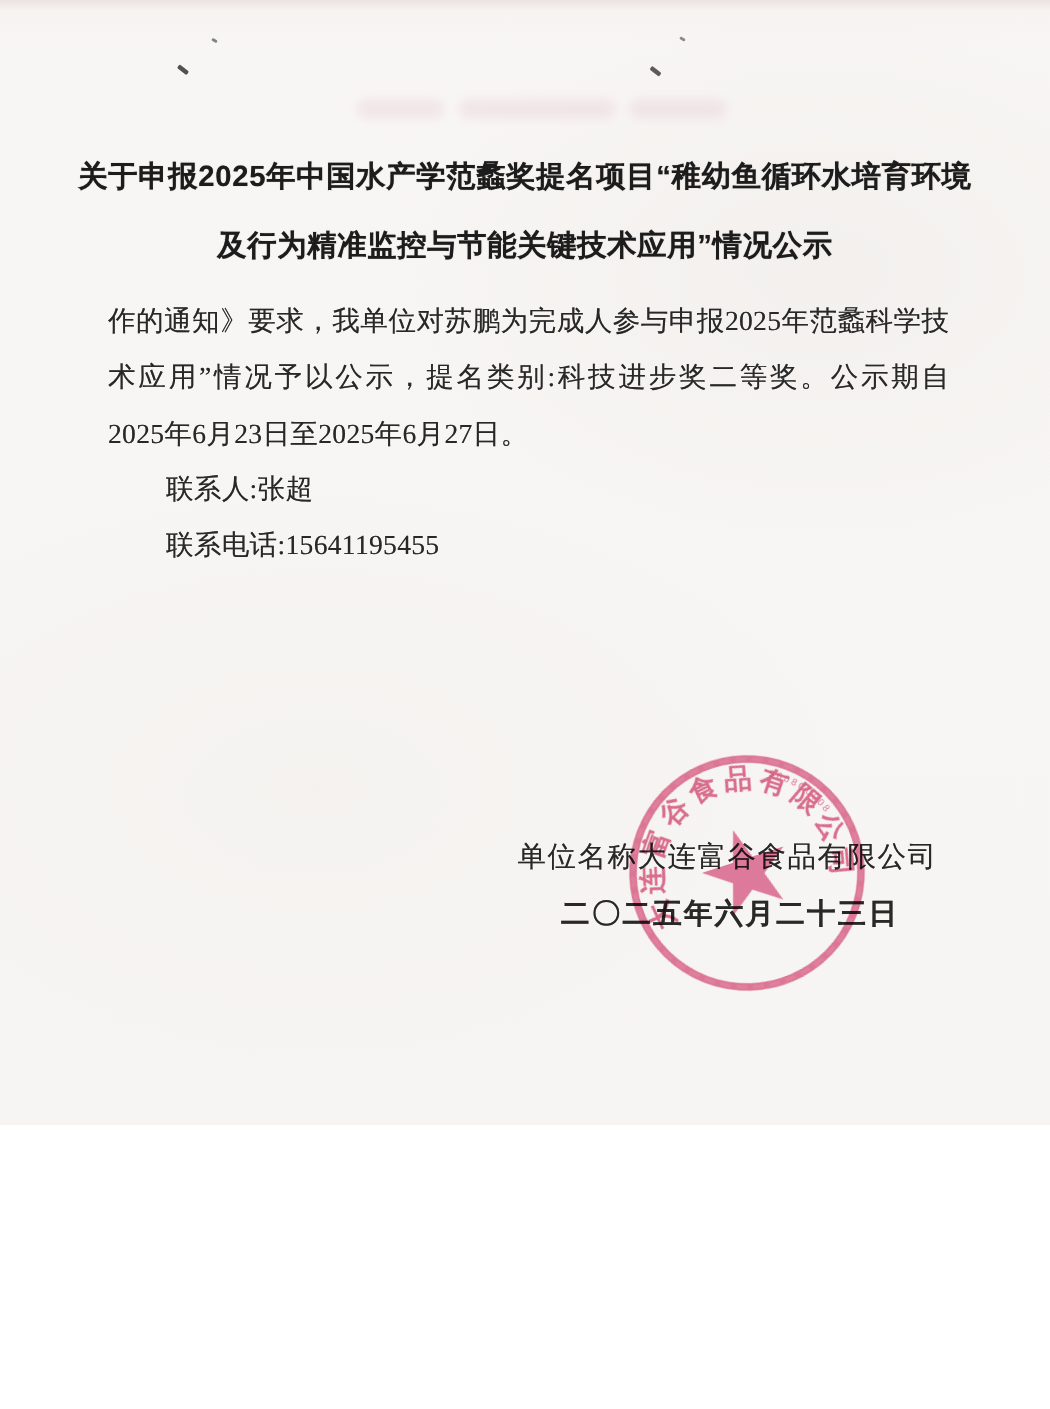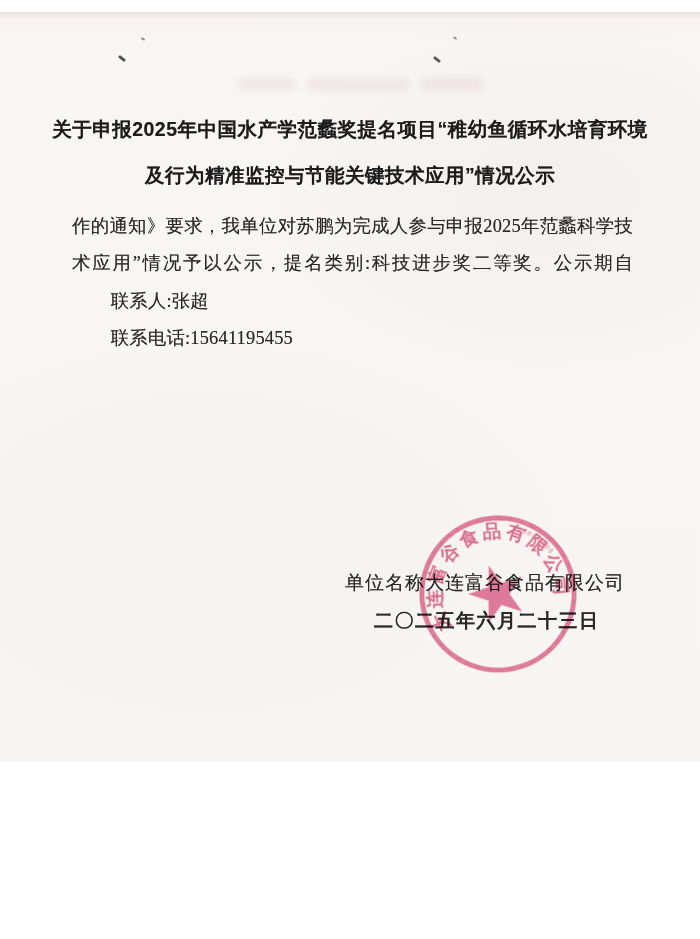--- a/index.html
+++ b/index.html
@@ -1,19 +1,19 @@
 <!DOCTYPE html>
 <html><head>
 <meta charset="utf-8">
 <style>
   html,body{margin:0;padding:0;}
   .page{
     position:relative;
     width:700px;height:750px;
-    margin:12px auto;
+    margin:0 auto;
     background:
       radial-gradient(ellipse 420px 260px at 78% 24%, rgba(198,188,184,0.10), rgba(0,0,0,0) 70%),
       radial-gradient(ellipse 500px 300px at 30% 70%, rgba(205,198,192,0.07), rgba(0,0,0,0) 70%),
       linear-gradient(180deg,#ece2e1 0px,#f6f3f1 7px,#f8f6f4 30px,#f7f5f3 100%);
     overflow:hidden;
     font-family:"Liberation Serif","DejaVu Serif",serif;
     color:#282828;
   }
   
   .ghost{position:absolute;top:60px;left:233px;width:270px;height:26px;filter:blur(3.5px);opacity:.55;}
@@ -64,20 +64,21 @@
   <div class="speck sp2"></div>
   <div class="speck sp3"></div>
   <div class="speck sp4"></div>
 
   <div class="title-line tl1">关于申报2025年中国水产学范蠡奖提名项目“稚幼鱼循环水培育环境</div>
   <div class="title-line tl2">及行为精准监控与节能关键技术应用”情况公示</div>
 
   <div class="body-lines">
       <div class="bl j">作的通知》要求，我单位对苏鹏为完成人参与申报2025年范蠡科学技</div>
       <div class="bl j">术应用”情况予以公示，提名类别:科技进步奖二等奖。公示期自</div>
+      <div class="bl">2025年6月23日至2025年6月27日。</div>
       <div class="bl i">联系人:张超</div>
       <div class="bl i">联系电话:15641195455</div>
     </div>
 
   <div class="sig sig-org">单位名称大连富谷食品有限公司</div>
   <div class="sig sig-date">二〇二五年六月二十三日</div>
 
   <svg class="stamp" viewBox="0 0 180 180" xmlns="http://www.w3.org/2000/svg">
     <defs>
       <path id="seal-arc" d="M 36.4,109.5 A 57,57 0 1,1 143.6,109.5" fill="none"></path>

